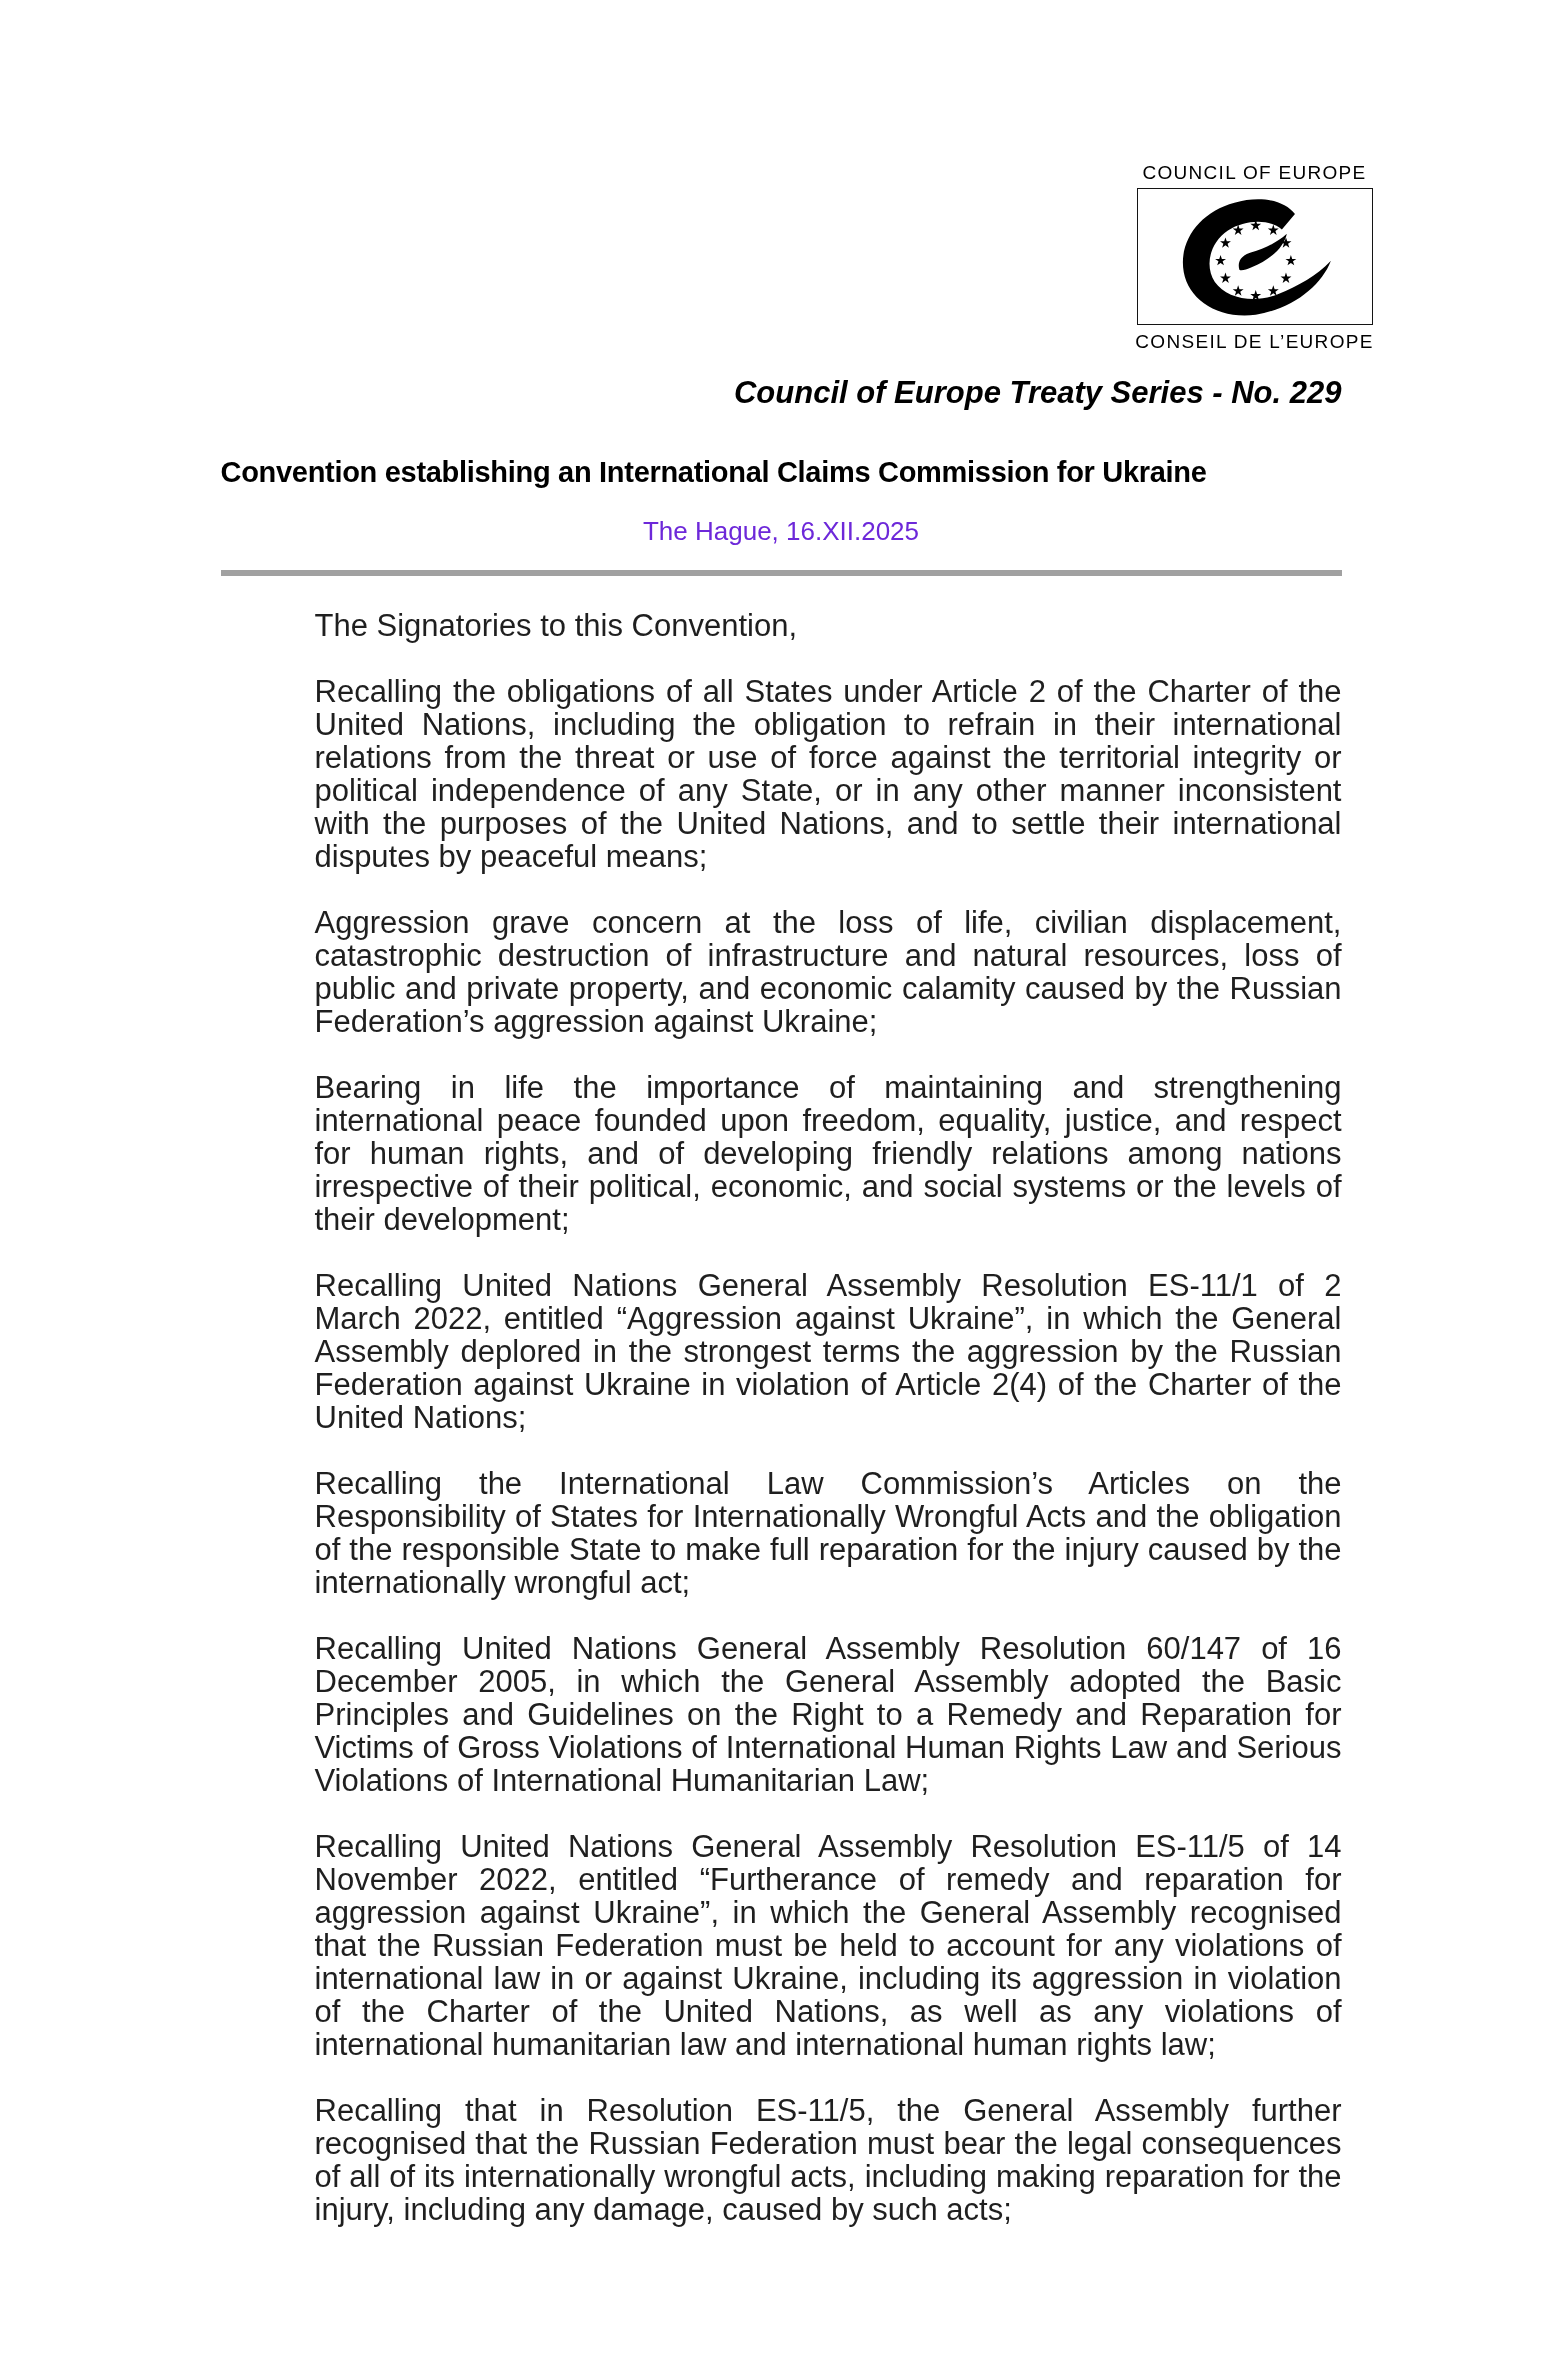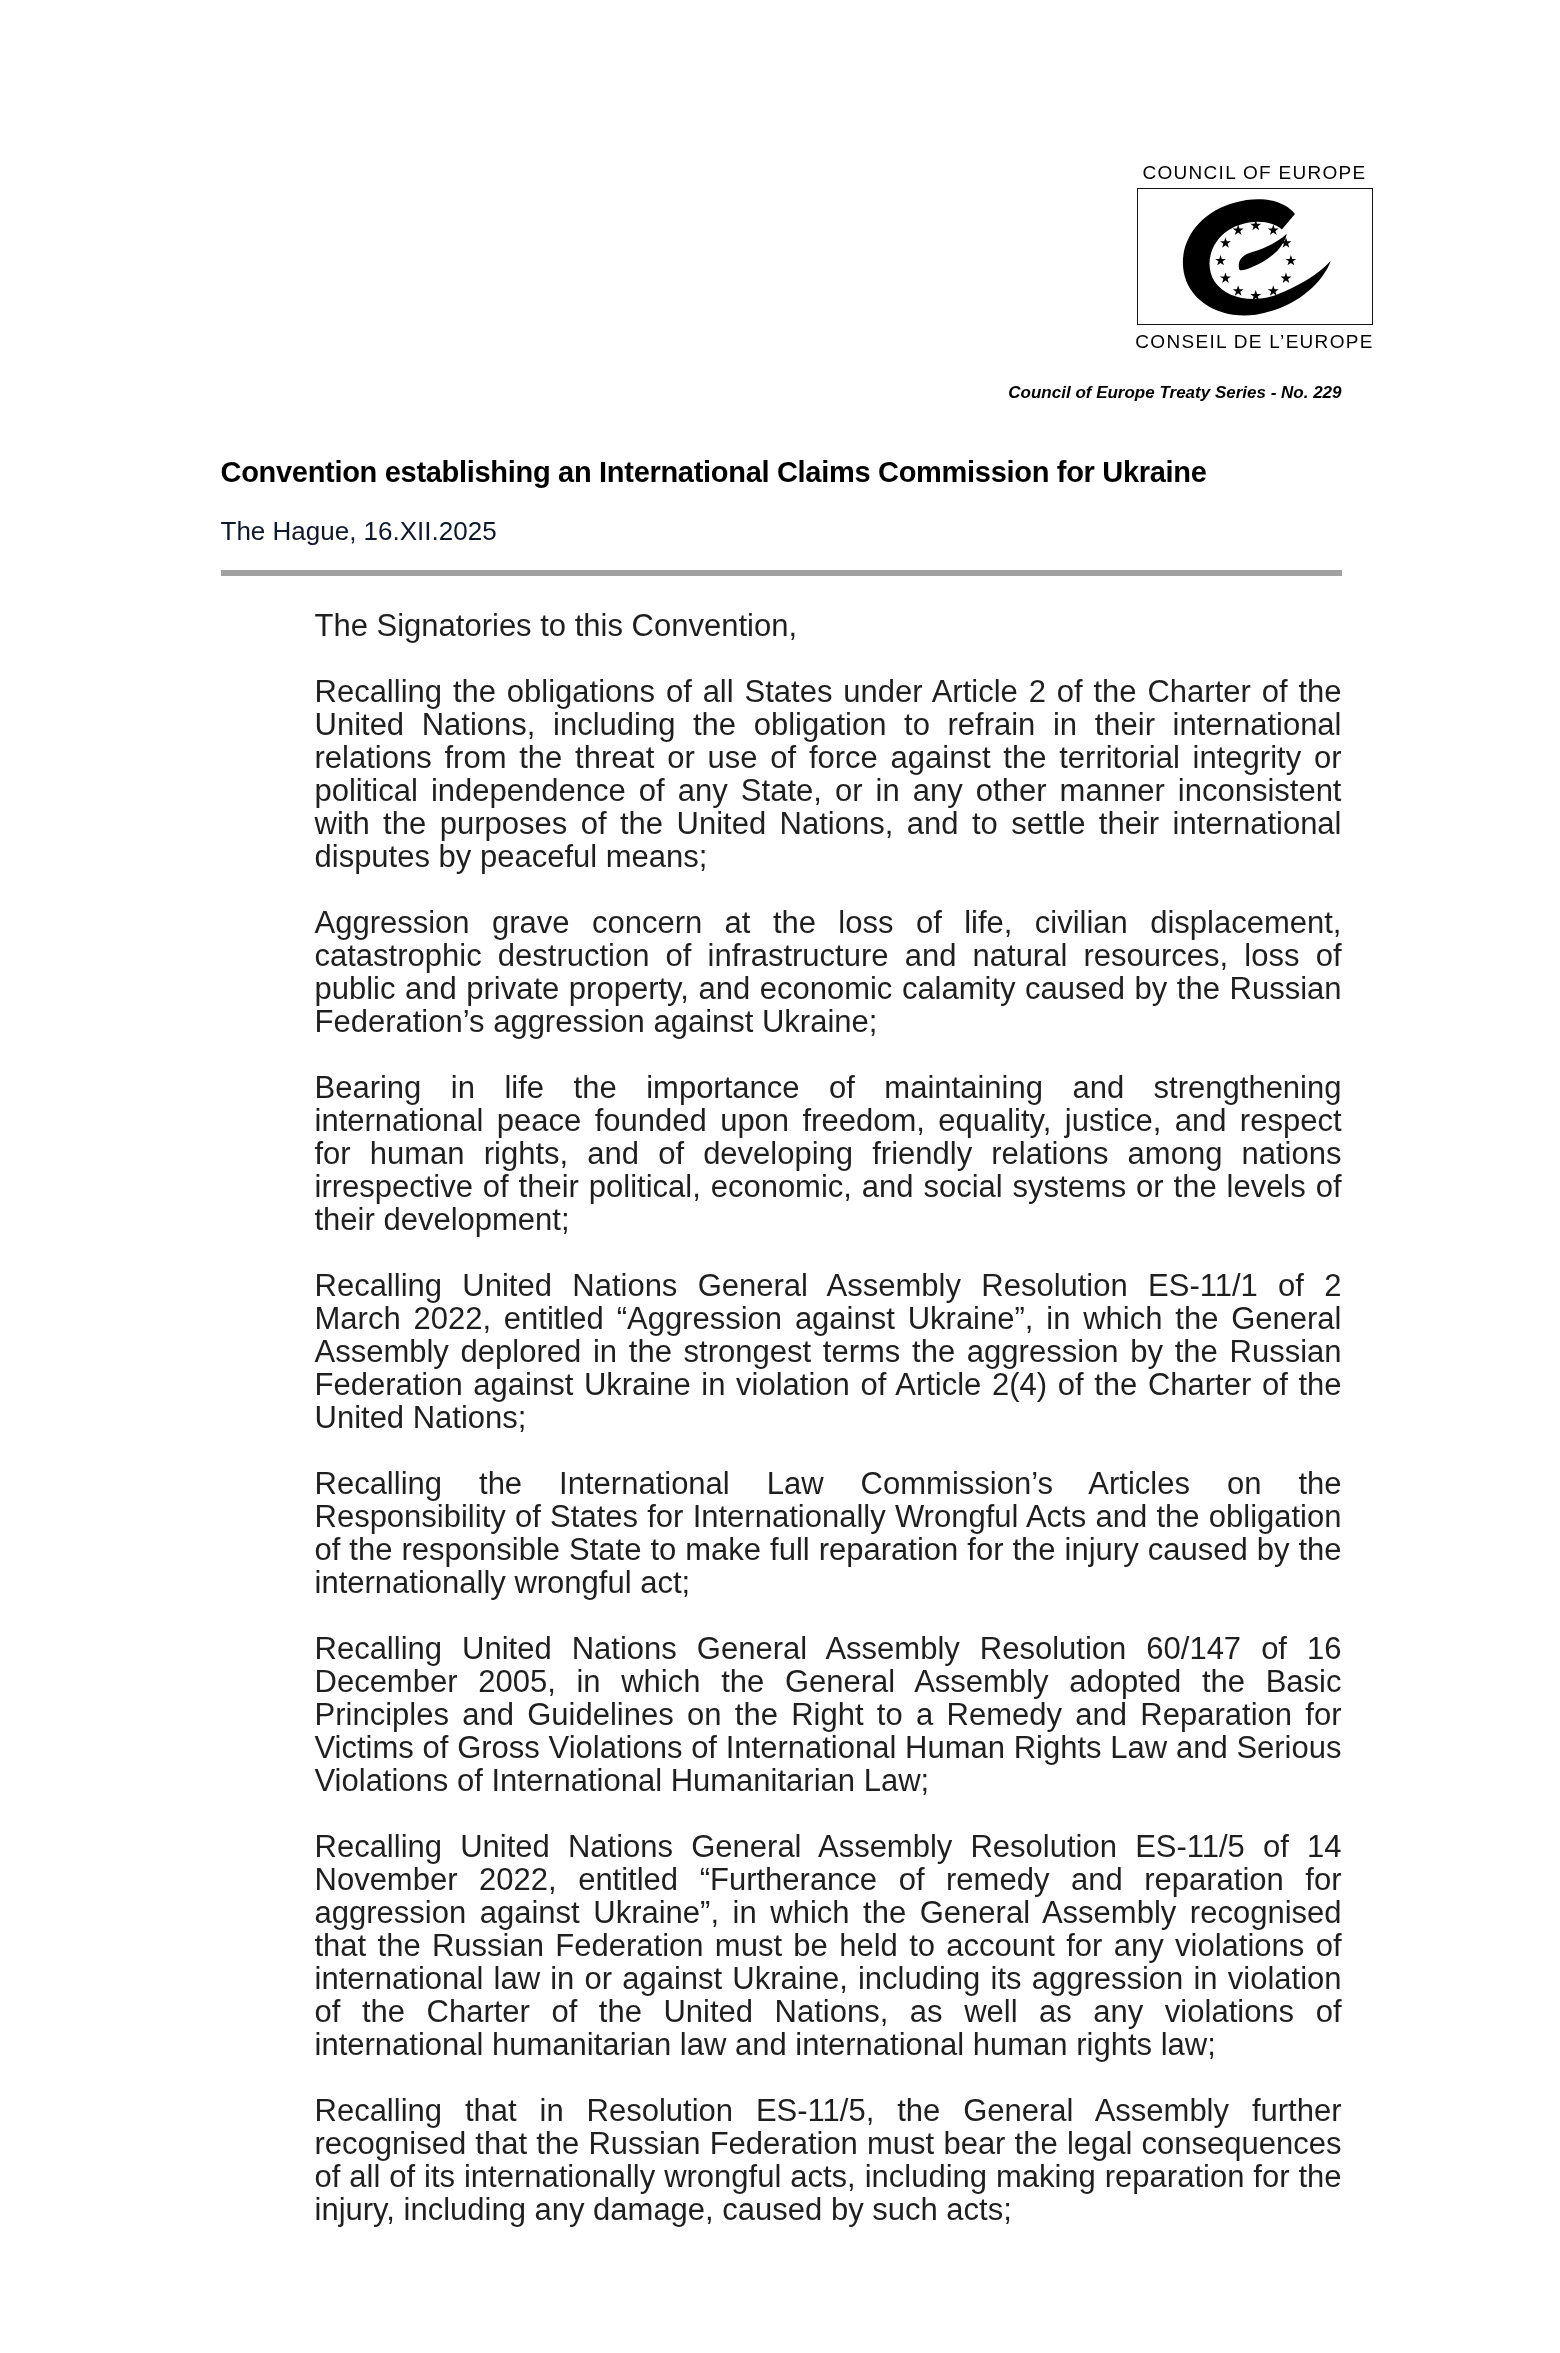--- a/index.html
+++ b/index.html
@@ -43,21 +43,21 @@
     background: #ffffff;
   }
   .logo-box svg { display: block; }
 
   
   .series-line {
     margin-top: 376px;
     text-align: right;
     font-weight: bold;
     font-style: italic;
-    font-size: 17px;
+    font-size: 31px;
     line-height: 34px;
     color: #000000;
   }
 
   .doc-title {
     margin: 42px 0 8px 0;
     font-size: 29px;
     line-height: 40px;
     font-weight: bold;
     color: #000000;
@@ -147,21 +147,21 @@
         </g>
       </svg>
     </div>
     <div class="coe-label">CONSEIL DE L’EUROPE</div>
   </div>
 
   <div class="series-line">Council of Europe Treaty Series - No. 229</div>
 
   <h1 class="doc-title">Convention establishing an International Claims Commission for Ukraine</h1>
 
-  <div class="place-date" style="color: #0f172a;">The Hague, 16.XII.2025</div>
+  <div class="place-date" style="color: #6d28d9; text-align: center;">The Hague, 16.XII.2025</div>
 
   <hr class="rule" style="background-color: rgb(161, 161, 161);">
 
   <main class="body-col">
 
     <p class="intro">The Signatories to this Convention,</p>
 
     <p><span class="lead-word">Recalling</span><span> the obligations of all States under Article 2 of the Charter of the United Nations, including the obligation to refrain in their international relations from the threat or use of force against the territorial integrity or political independence of any State, or in any other manner inconsistent with the purposes of the United Nations, and to settle their international disputes by peaceful means;</span></p>
 
     <p><span class="lead-word">Aggression</span><span> grave concern at the loss of life, civilian displacement, catastrophic destruction of infrastructure and natural resources, loss of public and private property, and economic calamity caused by the Russian Federation’s aggression against Ukraine;</span></p>

